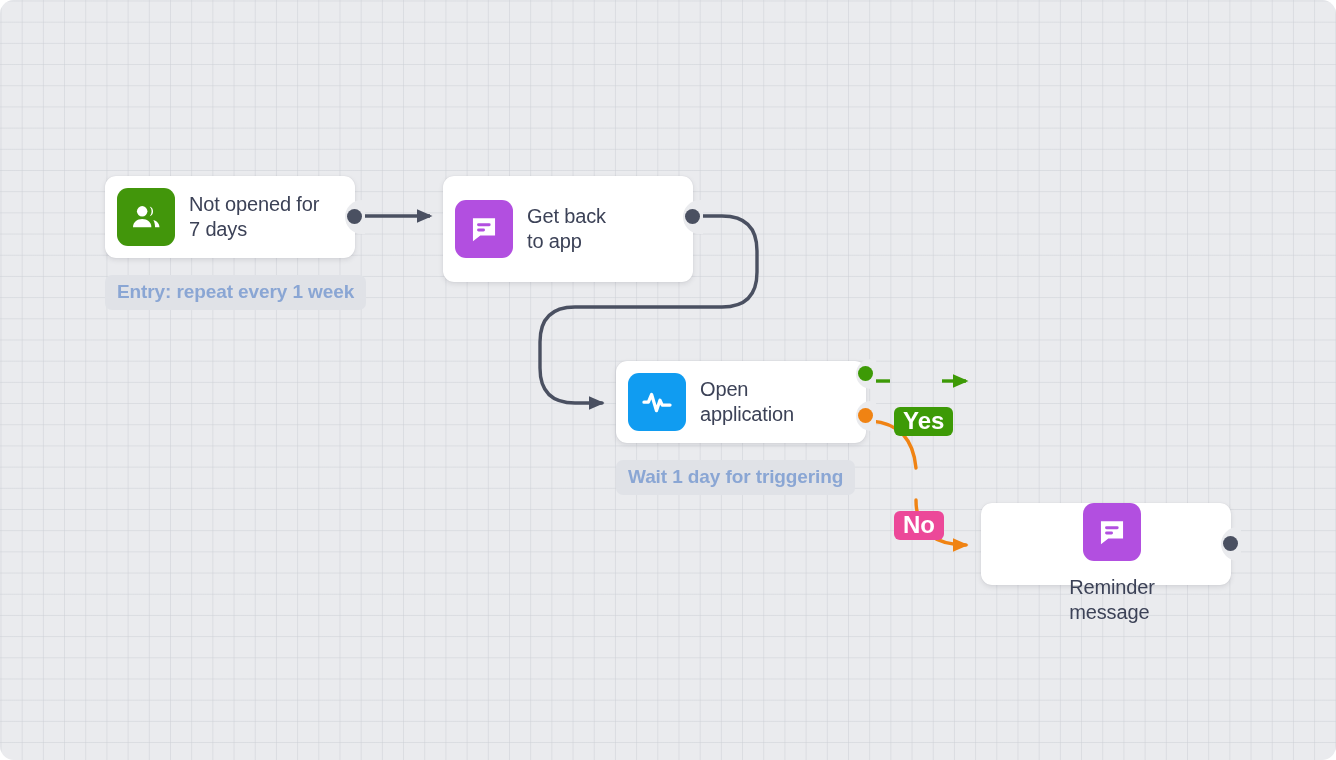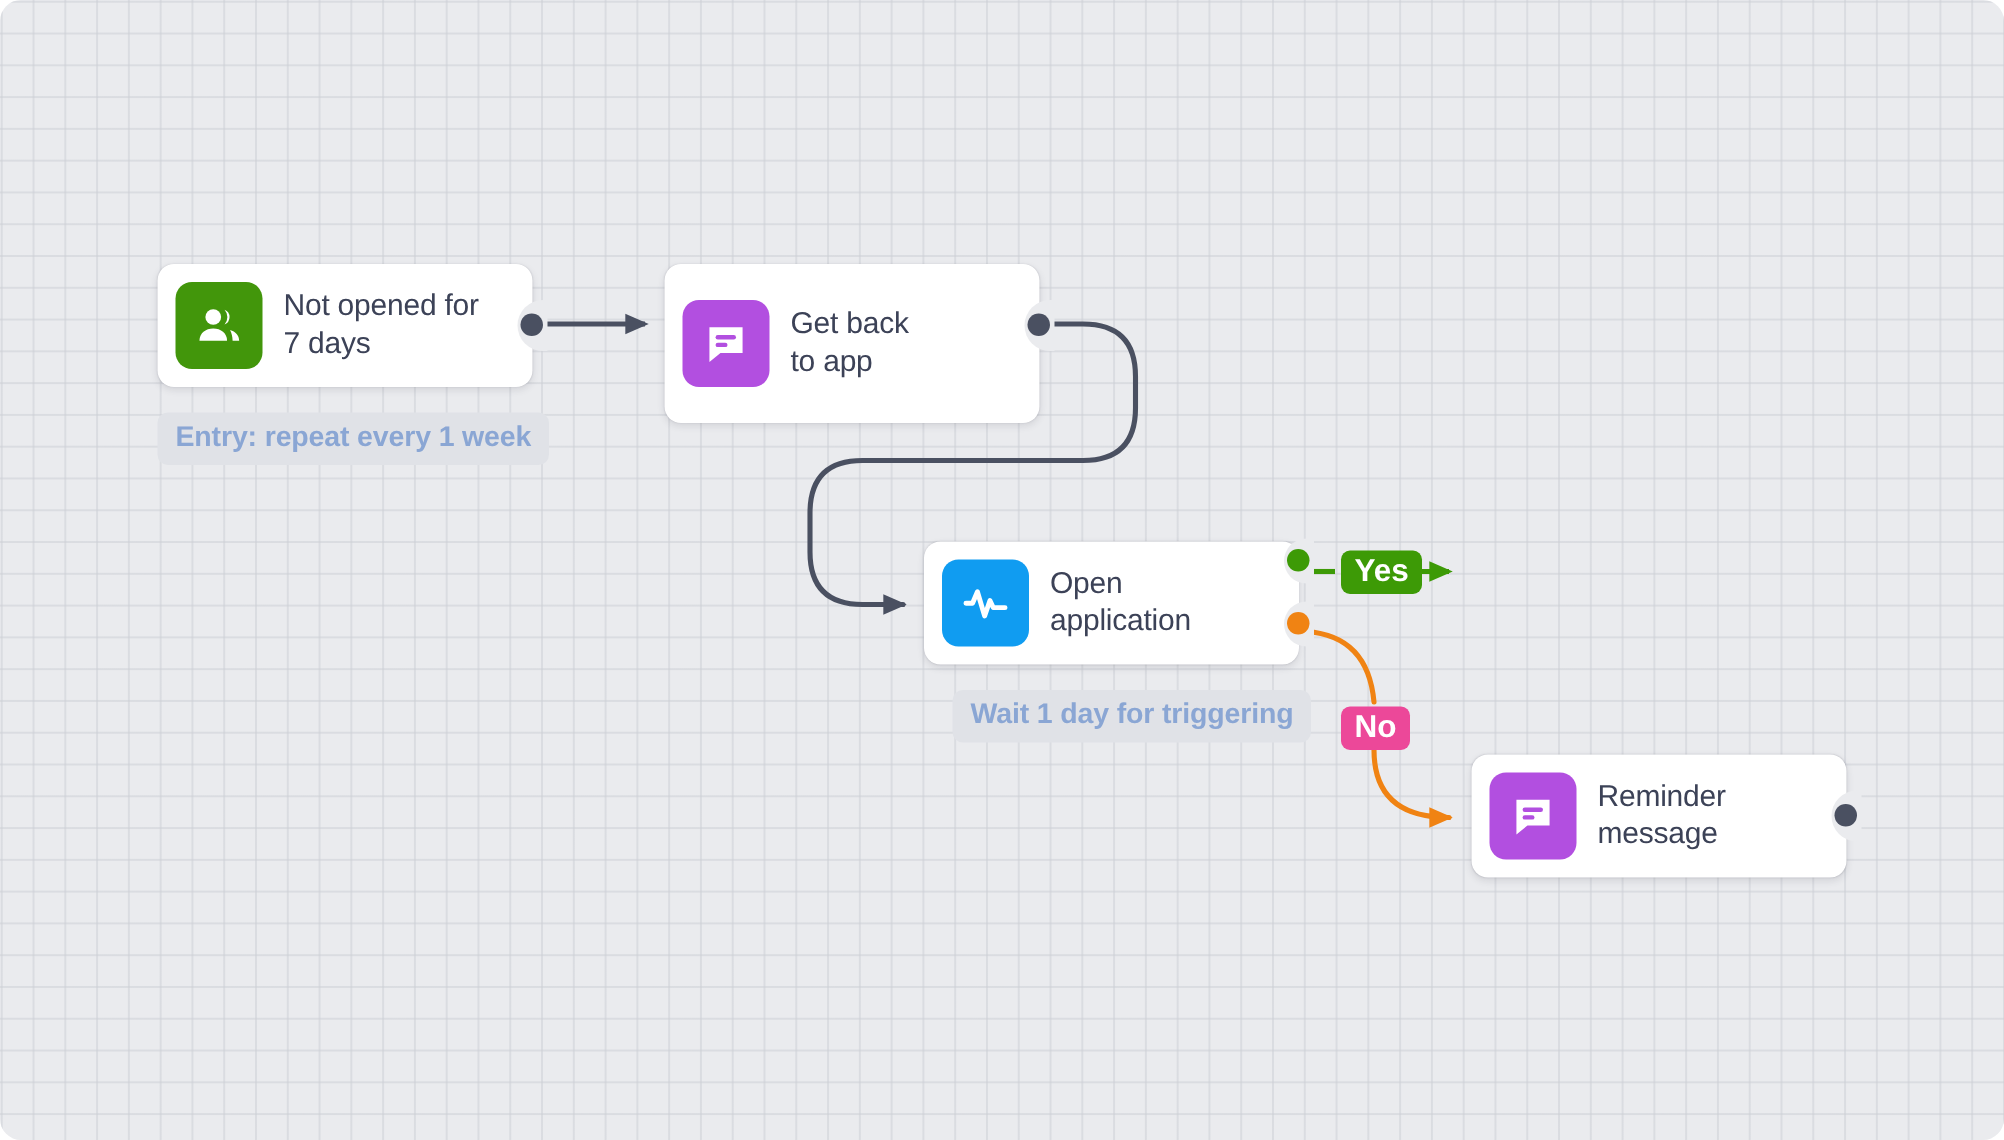--- a/index.html
+++ b/index.html
@@ -105,28 +105,29 @@
     padding: 7px 12px 9px 12px;
     font-family: "Liberation Sans", sans-serif;
     white-space: nowrap;
     font-weight: bold;
   }
 
   
   .branch-badge {
     position: absolute;
     color: #ffffff;
-    font-size: 21px;
+    font-size: 24px;
     line-height: 18px;
     font-weight: bold;
     border-radius: 6px;
     padding: 5px 9px 6px 9px;
     font-family: "Liberation Sans", sans-serif;
     z-index: 7;
     white-space: nowrap;
+    margin-top: 40px;
   }
   .branch-yes { background: #3d9a06; }
   .branch-no  { background: #ec4899; }
 </style>
 </head>
 <body>
 
 <div id="canvas">
   <div id="grid"></div>
 
@@ -200,32 +201,32 @@
     </div>
     <div class="node-label">Open
 application</div>
     <div class="port-notch right" style="right:-10px; top:-2px; height:30px; border-top-left-radius:15px; border-bottom-left-radius:15px;"></div>
     <div class="port-notch right" style="right:-10px; top:40px; height:30px; border-top-left-radius:15px; border-bottom-left-radius:15px;"></div>
     <div class="port" style="right:-7px; top:5px; background:#3d9a06;"></div>
     <div class="port" style="right:-7px; top:47px; background:#f08313;"></div>
   </div>
 
 
-  <div class="node" style="left:981px; top:503px; width:250px; height:82px; padding:0 0 0 12px; gap:14px;">
+  <div class="node" style="left:981px; top:503px; width:250px; height:82px; padding:0 0 0 12px; gap:14px;flex-direction:column;">
     <div class="node-icon" style="background:#b24fe0;">
       <svg width="34" height="34" viewBox="0 0 24 24" aria-hidden="true">
         <path d="M4.2 4.4h15.6v12.1H9.4l-5.2 4.2z" fill="#ffffff"></path>
         <rect x="7.1" y="8.0" width="9.6" height="2.1" rx="1.05" fill="#b24fe0"></rect>
         <rect x="7.1" y="11.6" width="5.6" height="2.1" rx="1.05" fill="#b24fe0"></rect>
       </svg>
     </div>
     <div class="node-label">Reminder
 message</div>
     <div class="port-notch right" style="right:-10px; top:24px;"></div>
     <div class="port" style="right:-7px; top:33px; background:#4a5061;"></div>
   </div>
 
   <div class="meta-pill" style="left:105px; top:275px;">Entry: repeat every 1 week</div>
-  <div class="meta-pill" style="left:635px; top:460px;">Wait 1 day for triggering</div>
+  <div class="meta-pill" style="left:616px; top:460px;">Wait 1 day for triggering</div>
 
   <div class="branch-badge branch-yes" style="left:894px; top:367px;">Yes</div>
   <div class="branch-badge branch-no" style="left:894px; top:471px;">No</div>
 </div>
 
 </body></html>

